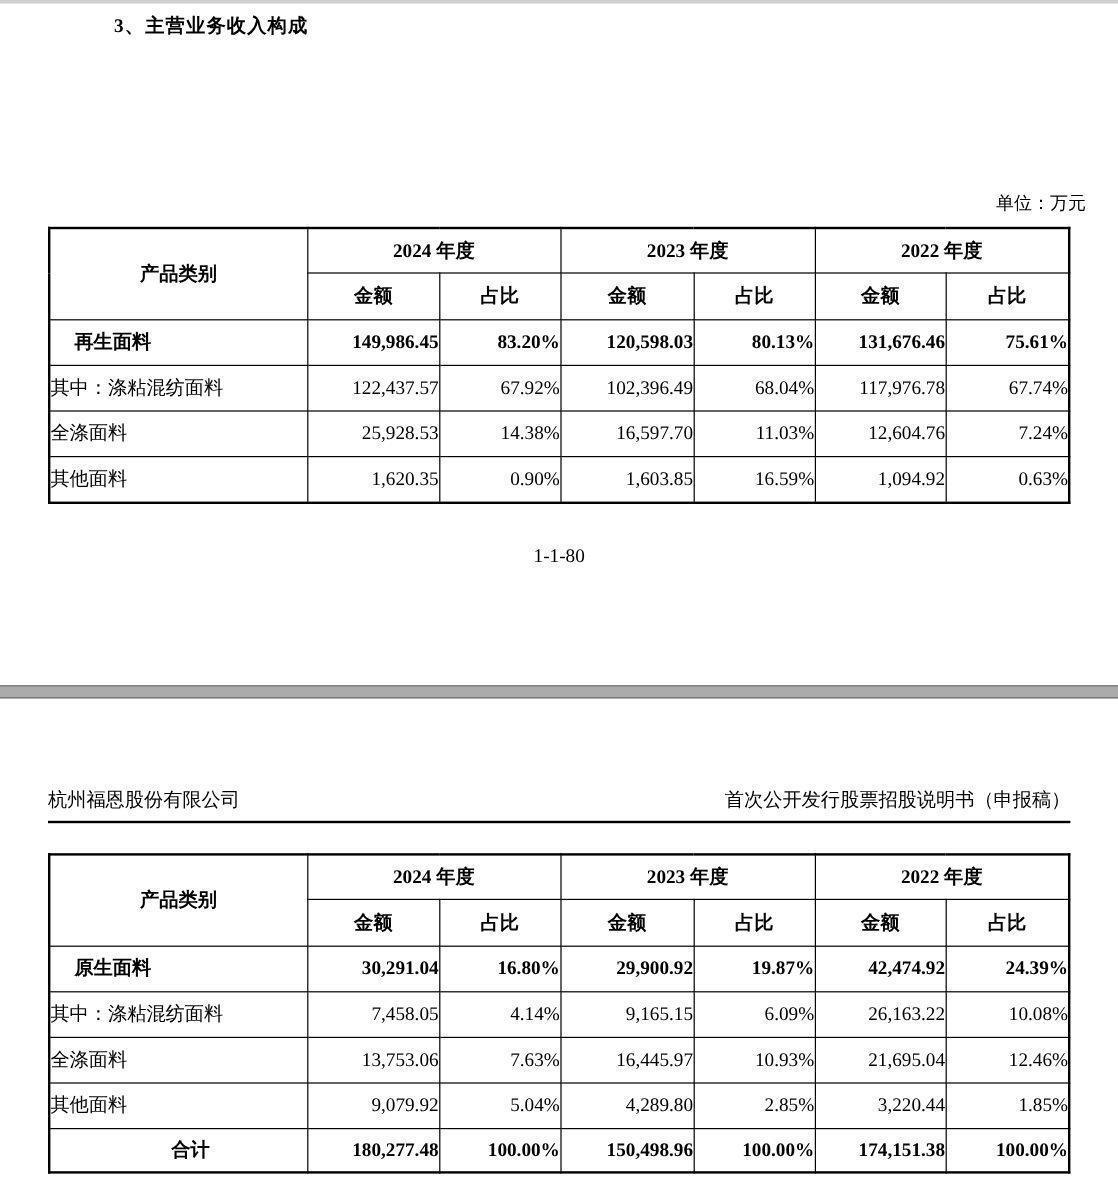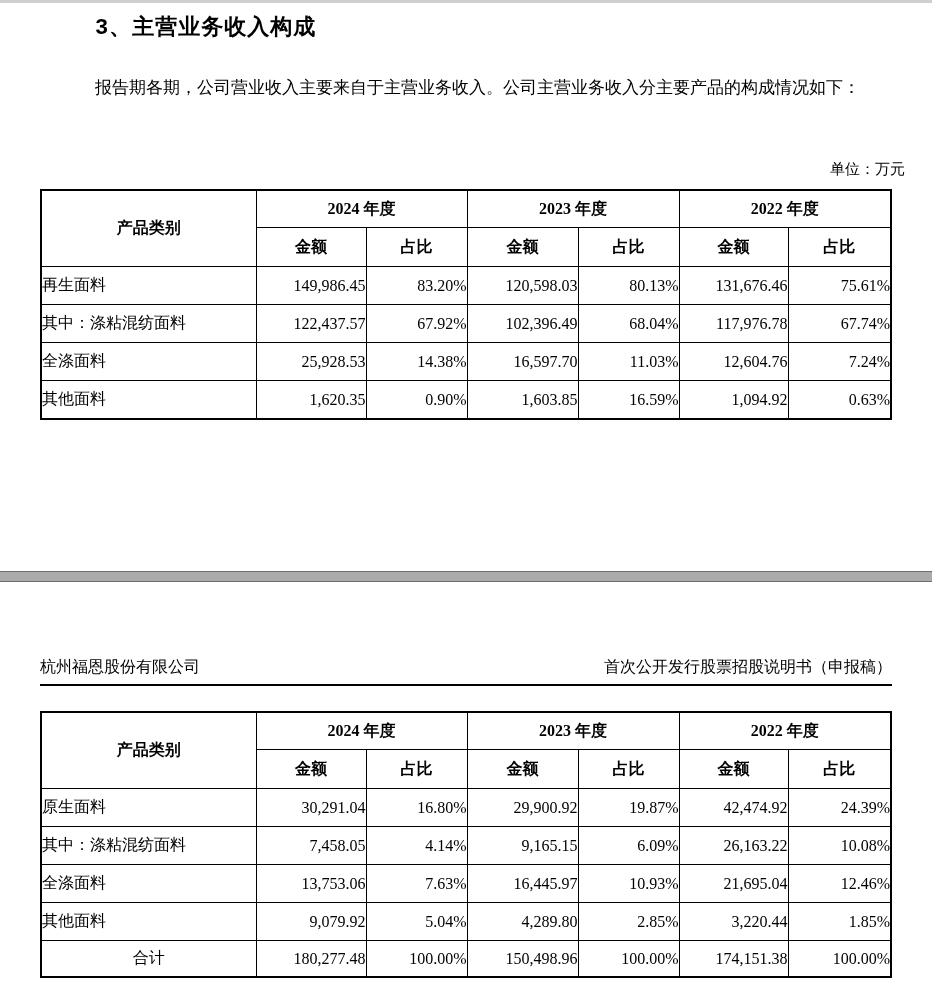--- a/index.html
+++ b/index.html
@@ -18,24 +18,23 @@
   }
   .top-strip {
     position: absolute;
     top: 0; left: 0;
     width: 932px; height: 3px;
     background: #cfcfcf;
   }
   .section-title {
     position: absolute;
     left: 95px; top: 12px;
-    font-size: 22px;
+    font-size: 16px;
     font-weight: bold;
     letter-spacing: 1px;
-    font-family: Liberation Mono, monospace;
   }
   .paragraph {
     position: absolute;
     left: 40px; top: 64px;
     width: 852px;
     font-size: 17px;
     line-height: 47px;
     text-align: justify;
     text-indent: 55px;
   }
@@ -61,21 +60,21 @@
     overflow: hidden;
     white-space: nowrap;
   }
   .doc-table th { font-weight: bold; text-align: center; margin-top: 19px; }
   .hrow1 td, .hrow1 th { height: 36px; }
   .hrow2 td, .hrow2 th { height: 38px; }
   .drow td { height: 37px; }
   .trow td { height: 35px; margin-top: 12px; }
   .cell-name { text-align: left; padding-left: 8px; }
   .cell-num  { text-align: right; padding-right: 10px; }
-  .bold td { font-weight: normal; }
+  .bold td { font-weight: bold; padding-left: 20px; }
   .cell-center { text-align: center; }
   .page-number {
     position: absolute;
     left: 0; top: 455px;
     width: 932px;
     text-align: center;
     font-size: 16px;
   }
   .divider {
     position: absolute;
@@ -103,21 +102,20 @@
 </style>
 </head>
 <body>
 
 <div class="page">
 
   <div class="top-strip"></div>
 
   <div class="section-title">3、主营业务收入构成</div>
 
-  <div class="paragraph">报告期各期，公司营业收入主要来自于主营业务收入。公司主营业务收入分主要产品的构成情况如下：</div>
 
   <div class="unit-label">单位：万元</div>
 
   <table class="doc-table t1">
     <colgroup>
       <col style="width:215px">
         <col style="width:110px">
         <col style="width:101px">
       <col style="width:111px">
         <col style="width:101px">
@@ -171,20 +169,21 @@
       <td class="cell-num">1,620.35</td>
       <td class="cell-num">0.90%</td>
       <td class="cell-num">1,603.85</td>
       <td class="cell-num">16.59%</td>
       <td class="cell-num">1,094.92</td>
       <td class="cell-num">0.63%</td>
     </tr>
   </tbody>
     </table>
 
+  <div class="page-number">1-1-80</div>
 
   <div class="divider"></div>
 
   <div class="page2-header">
     <span>杭州福恩股份有限公司</span>
     <span>首次公开发行股票招股说明书（申报稿）</span>
   </div>
   <div class="page2-header-rule"></div>
 
   <table class="doc-table t2">

